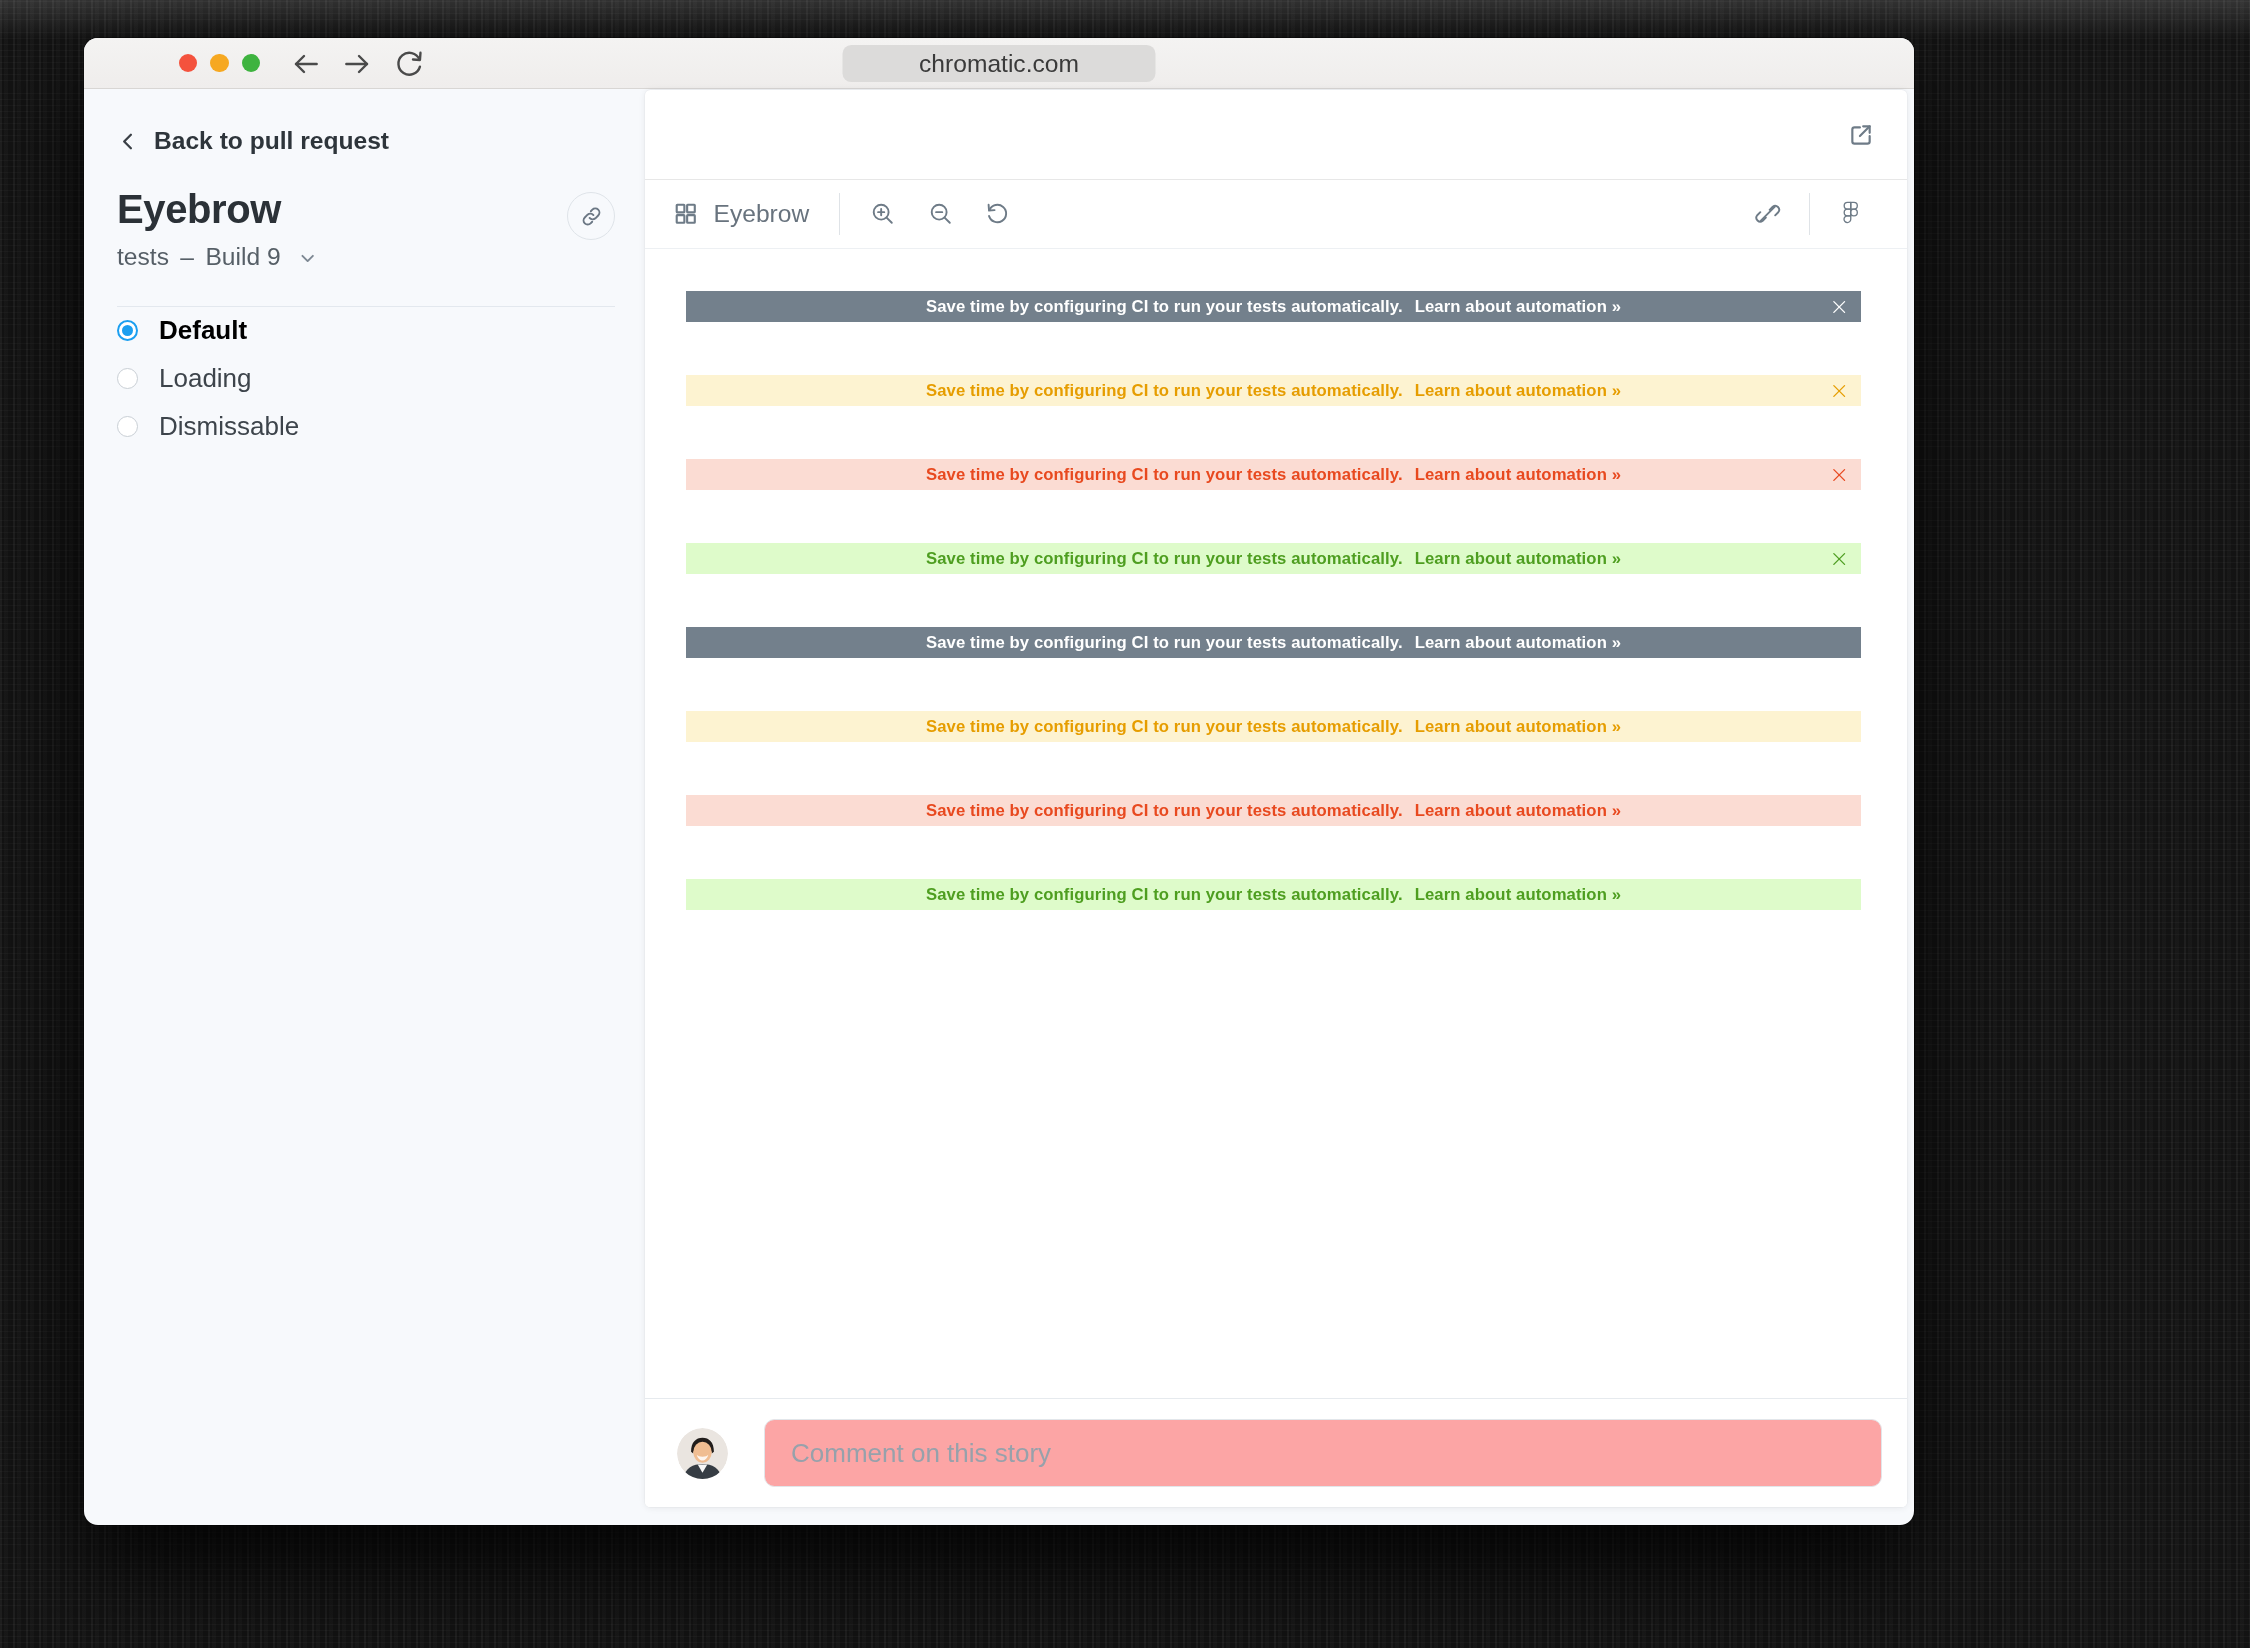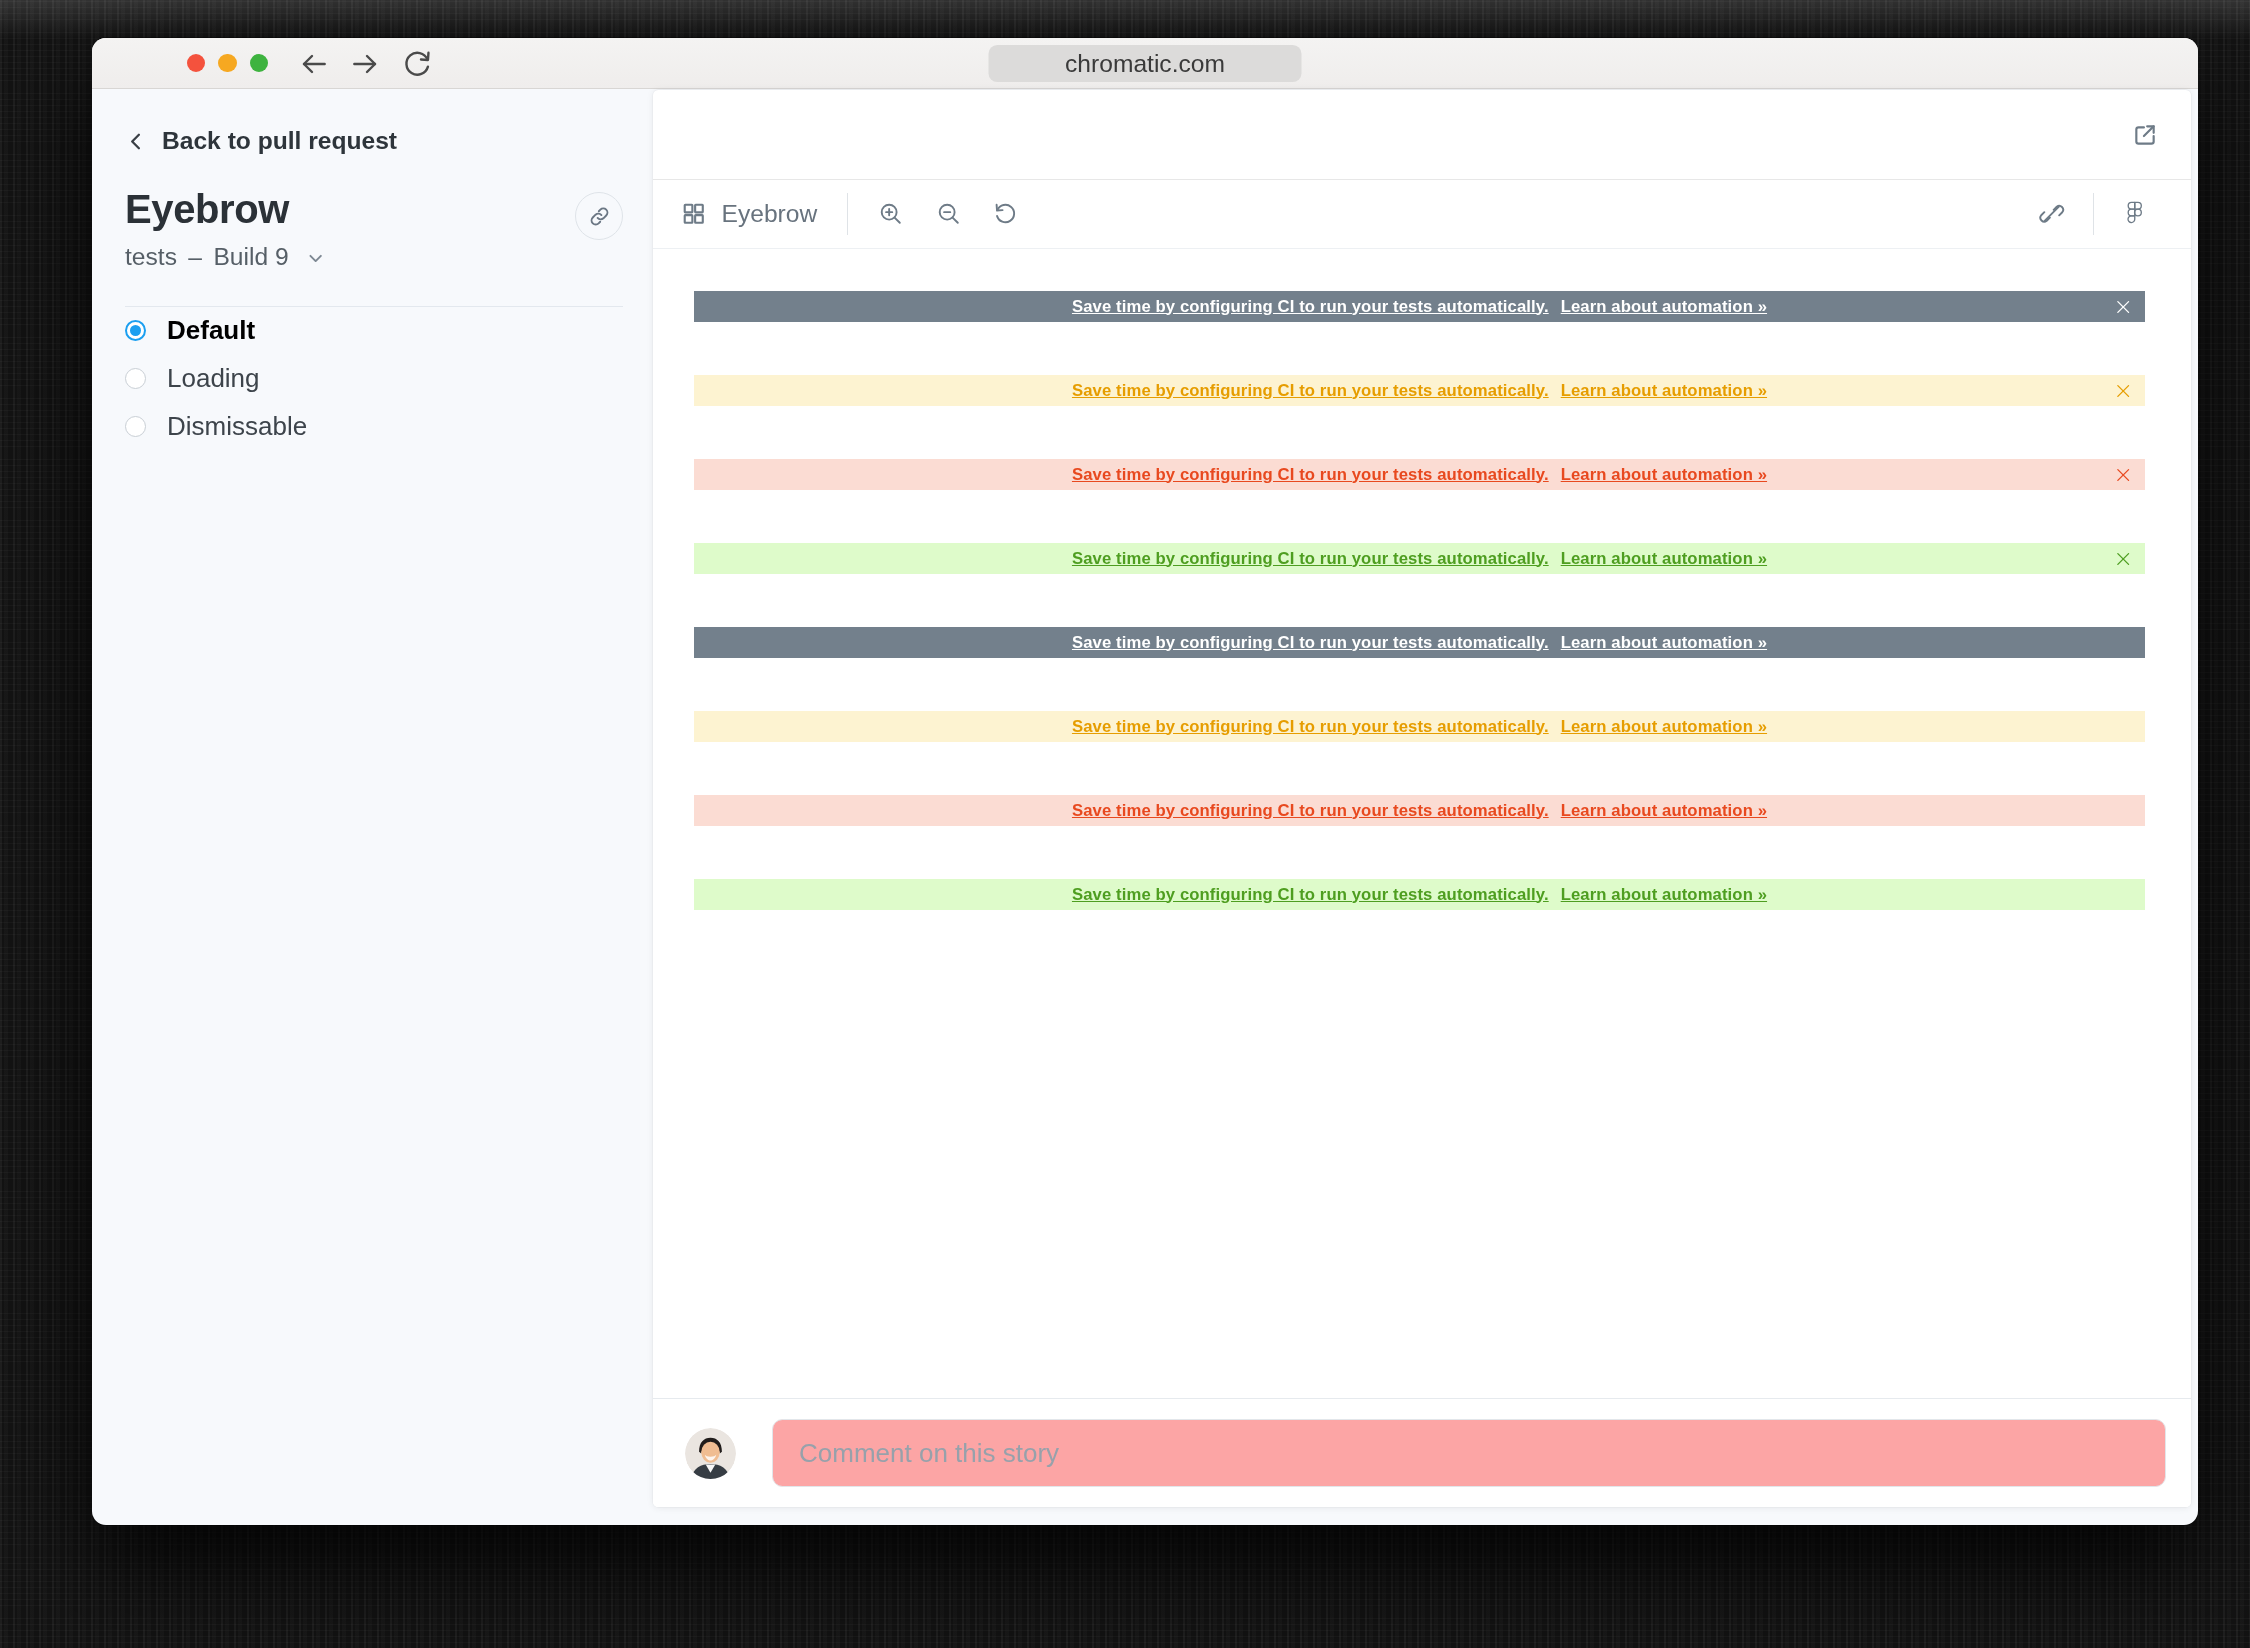--- a/index.html
+++ b/index.html
@@ -9,21 +9,21 @@
     background:
       linear-gradient(180deg, rgba(255,255,255,.14), rgba(255,255,255,0) 39px),
       repeating-linear-gradient(90deg, rgba(255,255,255,.05) 0 1.8px, transparent 1.8px 4.4px, rgba(255,255,255,.022) 4.4px 8px, transparent 8px 13px),
       repeating-linear-gradient(0deg, rgba(255,255,255,.03) 0 0.9px, transparent 0.9px 6.1px),
       #131313;
   }
   svg { display:block; }
 
   
   .window {
-    position:absolute; left:92px; top:38px; width:2106px; height:1487px;
+    position:absolute; left:84px; top:38px; width:1830px; height:1487px;
     border-radius:14px; background:#f7f9fc; overflow:hidden;
     box-shadow:0 40px 97px rgba(0,0,0,.88), 0 0 0 0.9px rgba(0,0,0,.35);
   }
   .titlebar {
     position:relative; height:51px;
     background:linear-gradient(#f4f3f2,#efedec);
     border-bottom:0.9px solid #d8d6d4;
   }
   .traffic { position:absolute; left:95px; top:16px; display:flex; gap:13px; }
   .tl { width:18.4px; height:18.4px; border-radius:50%; }
@@ -79,21 +79,21 @@
   .tdiv { width:0.9px; height:42px; background:#dfe3e7; margin:0 30px; }
   .zoomgrp { display:flex; gap:32px; align-items:center; }
   .tright { margin-left:auto; display:flex; align-items:center; }
   .tright .tdiv { margin:0 28px; }
   .figsvg { width:21px; height:30px; }
 
   .canvas { flex:1; background:#fff; padding:42px 46px 0 41px; overflow:hidden; }
   .eyebrow {
     height:31px; margin-bottom:53px; position:relative;
     display:flex; align-items:center; justify-content:center;
-    font-size:16.7px; letter-spacing:0.1px;text-decoration:underline;
+    font-size:16.7px; letter-spacing:0.1px;
   }
   .eyebrow .msg { font-weight:600; }
   .eyebrow .lnk { font-weight:800; margin-left:12px; cursor:pointer; }
   .ebclose { position:absolute; right:13px; top:50%; transform:translateY(-50%); background:none; border:none; cursor:pointer; padding:0; }
   .ebclose svg { width:18.4px; height:18.4px; }
 
   .commentbar {
     height:109px; border-top:0.9px solid #e6eaee; background:#fff;
     display:flex; align-items:center; gap:28px; padding:0 24.6px 0 32px;
     border-radius:0 0 5.3px 5.3px;

